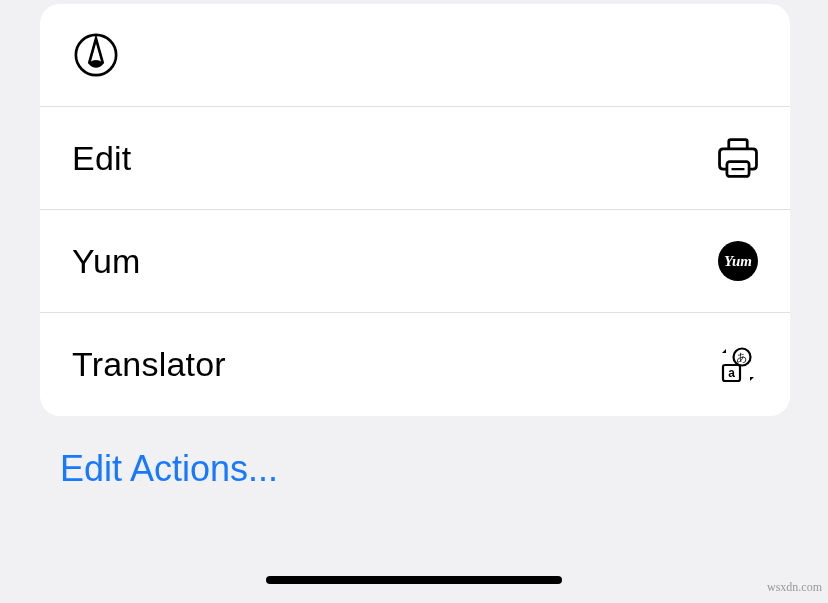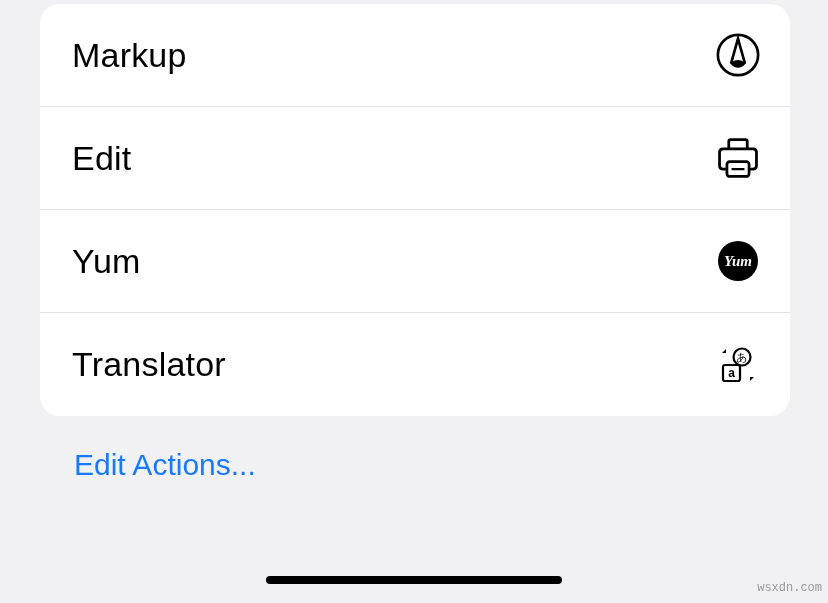--- a/index.html
+++ b/index.html
@@ -46,44 +46,44 @@
     .row-icon {
       width: 48px;
       height: 48px;
       display: flex;
       align-items: center;
       justify-content: center;
       margin-right: -4px;
     }
     .edit-actions {
       position: absolute;
-      left: 74px;
+      left: 60px;
       top: 448px;
-      font-size: 30px;
+      font-size: 36px;
       font-weight: 400;
       color: #1779ff;
       cursor: pointer;
     }
     .home-indicator {
       position: absolute;
       bottom: 19px;
       left: 50%;
       transform: translateX(-50%);
       width: 296px;
       height: 8px;
       background: #000000;
       border-radius: 4px;
     }
     .watermark {
       position: absolute;
       right: 6px;
       bottom: 8px;
       font-size: 12px;
       color: #999;
-      font-family: Liberation Mono, monospace;
+      font-family: Liberation Serif, serif;
     }
     
     .markup-svg {
       width: 46px;
       height: 46px;
     }
     
     .print-svg {
       width: 50px;
       height: 50px;
@@ -111,21 +111,20 @@
       width: 36px;
       height: 36px;
     }
   </style>
 </head>
 <body>
 
 <div class="sheet">
 
   <div class="action-row">
-    <span class="row-label">Markup</span>
     <span class="row-icon">
       <svg class="markup-svg" viewBox="0 0 48 48" fill="none" stroke="#000" stroke-width="2.8">
         <circle cx="24" cy="24" r="21"></circle>
         <path d="M24 7 L17 32 Q24 40 31 32 Z" fill="none"></path>
         <path d="M17 32 Q24 27 31 32" fill="#000" stroke="none"></path>
         <path d="M17 32 Q24 40 31 32 Q24 27 17 32 Z" fill="#000" stroke="none"></path>
       </svg>
     </span>
   </div>
 

